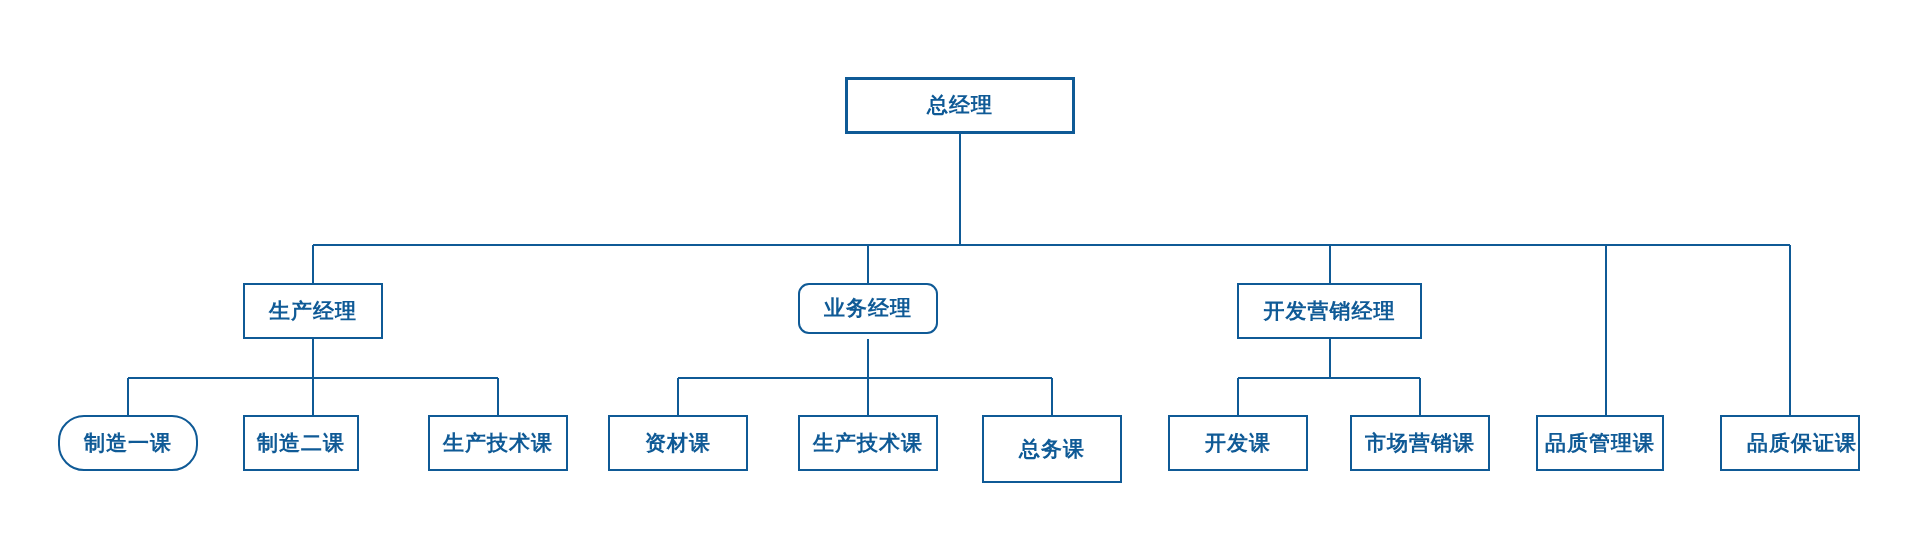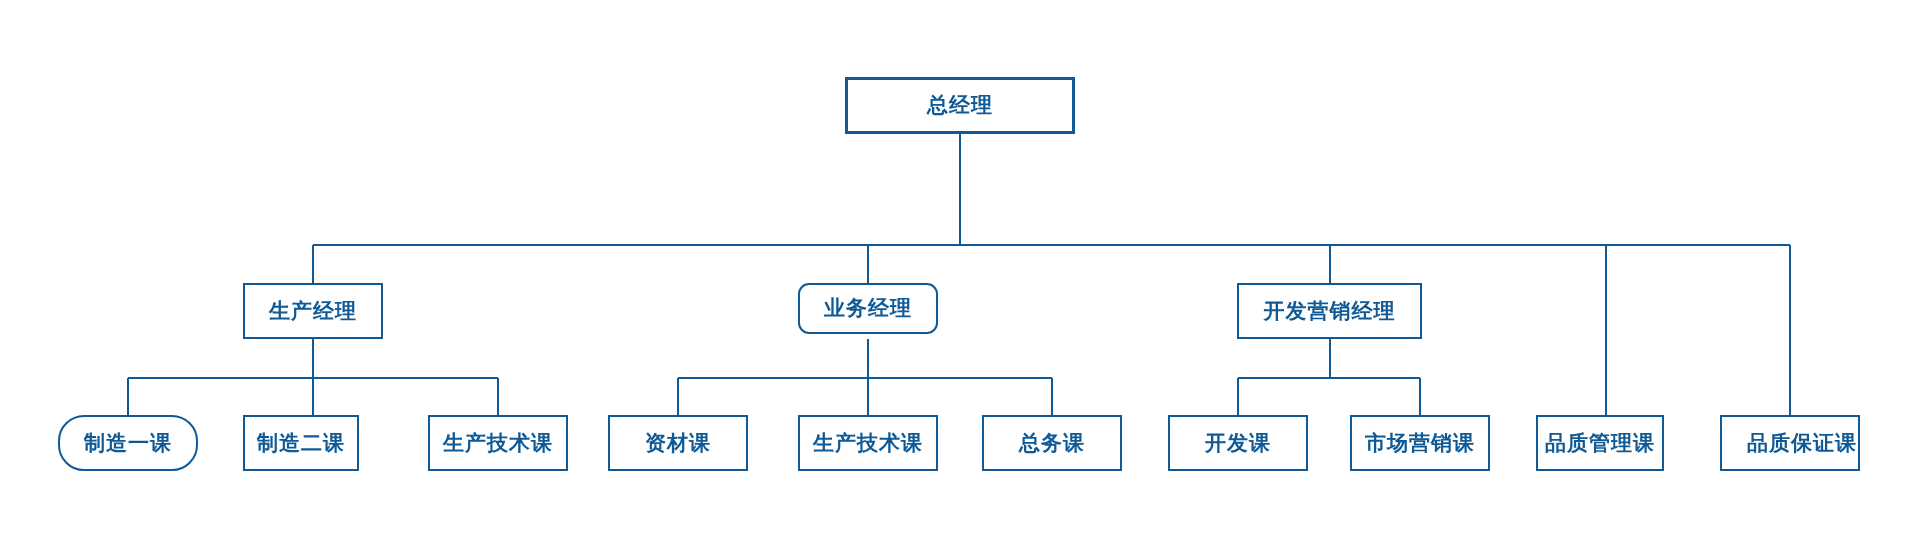--- a/index.html
+++ b/index.html
@@ -84,21 +84,21 @@
   <div class="node" style="left:428px; top:415px; width:140px; height:56px;">
     <span class="node-label">生产技术课</span>
   </div>
 
   <div class="node" style="left:608px; top:415px; width:140px; height:56px;">
     <span class="node-label">资材课</span>
   </div>
   <div class="node" style="left:798px; top:415px; width:140px; height:56px;">
     <span class="node-label">生产技术课</span>
   </div>
-  <div class="node" style="left:982px; top:415px; width:140px; height:56px;">
+  <div class="node" style="left:982px; top:415px; width:140px; height:68px;">
     <span class="node-label">总务课</span>
   </div>
 
   <div class="node" style="left:1168px; top:415px; width:140px; height:56px;">
     <span class="node-label">开发课</span>
   </div>
   <div class="node" style="left:1350px; top:415px; width:140px; height:56px;">
     <span class="node-label">市场营销课</span>
   </div>
 

